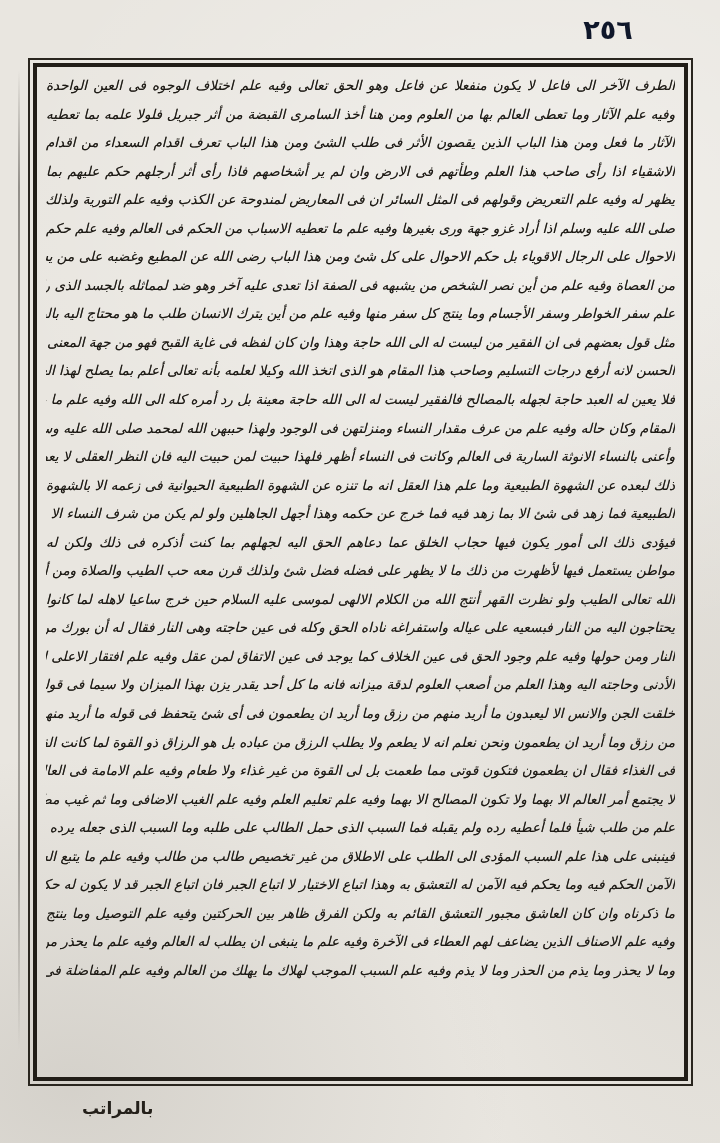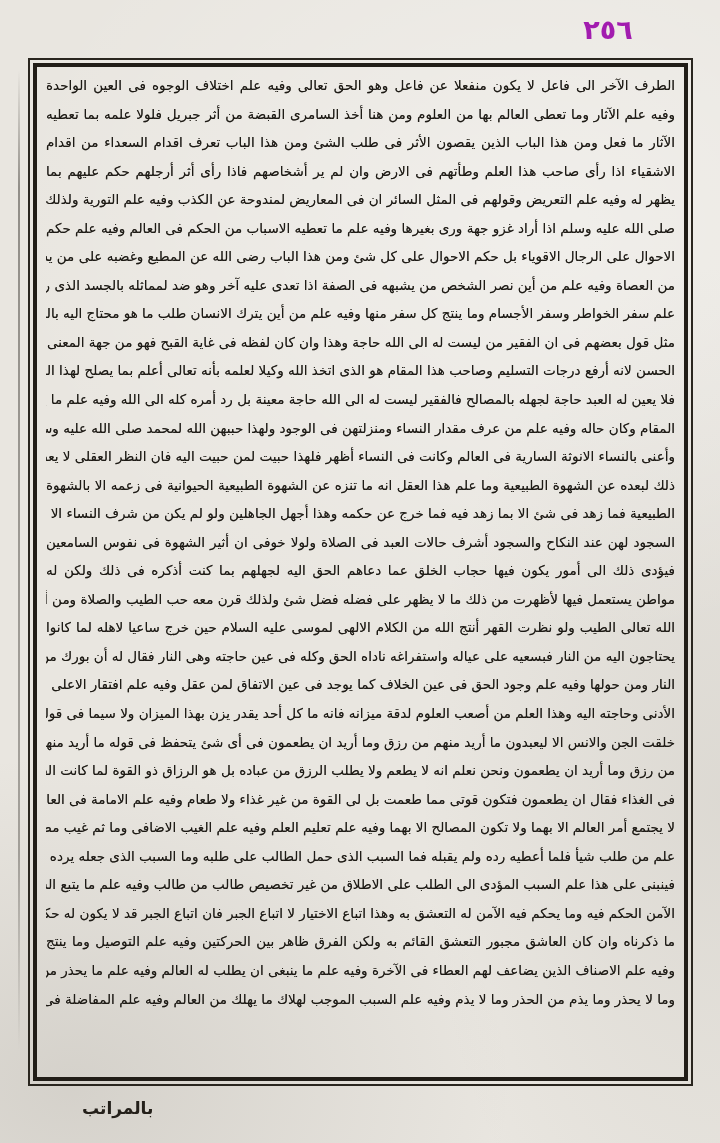--- a/index.html
+++ b/index.html
@@ -30,21 +30,21 @@
   }
 
   .page-number {
     position: absolute;
     top: 14px;
     left: 548px;
     width: 120px;
     text-align: center;
     font-size: 27px;
     font-weight: bold;
-    color: #a21caf;
+    color: #0f172a;
     letter-spacing: 2px;
     direction: rtl;
   }
 
   .frame {
     position: absolute;
     left: 28px;
     top: 58px;
     width: 665px;
     height: 1028px;
@@ -59,20 +59,21 @@
     box-sizing: border-box;
     overflow: hidden;
   }
 
   .text-block {
     position: absolute;
     inset: 0;
     padding: 4px 9px 20px 9px;
     direction: rtl;
     overflow: hidden;
+    font-style: italic;
   }
   .text-line {
     font-size: 13.5px;
     line-height: 28.55px;
     height: 28.55px;
     white-space: nowrap;
     color: #1d1a15;
     text-align: justify;
     text-align-last: justify;
     -moz-text-align-last: justify;
@@ -110,21 +111,20 @@
         <div class="text-line">الاحوال على الرجال الاقوياء بل حكم الاحوال على كل شئ ومن هذا الباب رضى الله عن المطيع وغضبه على من يشاء</div>
         <div class="text-line">من العصاة وفيه علم من أين نصر الشخص من يشبهه فى الصفة اذا تعدى عليه آخر وهو ضد لمماثله بالجسد الذى ركبه الله</div>
         <div class="text-line">علم سفر الخواطر وسفر الأجسام وما ينتج كل سفر منها وفيه علم من أين يترك الانسان طلب ما هو محتاج اليه بالطبع</div>
         <div class="text-line">مثل قول بعضهم فى ان الفقير من ليست له الى الله حاجة وهذا وان كان لفظه فى غاية القبح فهو من جهة المعنى فى غاية</div>
         <div class="text-line">الحسن لانه أرفع درجات التسليم وصاحب هذا المقام هو الذى اتخذ الله وكيلا لعلمه بأنه تعالى أعلم بما يصلح لهذا العبد</div>
         <div class="text-line">فلا يعين له العبد حاجة لجهله بالمصالح فالفقير ليست له الى الله حاجة معينة بل رد أمره كله الى الله وفيه علم ما ينتج من له هذا</div>
         <div class="text-line">المقام وكان حاله وفيه علم من عرف مقدار النساء ومنزلتهن فى الوجود ولهذا حببهن الله لمحمد صلى الله عليه وسلم</div>
         <div class="text-line">وأعنى بالنساء الانوثة السارية فى العالم وكانت فى النساء أظهر فلهذا حبيت لمن حبيت اليه فان النظر العقلى لا يعطى</div>
         <div class="text-line">ذلك لبعده عن الشهوة الطبيعية وما علم هذا العقل انه ما تنزه عن الشهوة الطبيعية الحيوانية فى زعمه الا بالشهوة</div>
         <div class="text-line">الطبيعية فما زهد فى شئ الا بما زهد فيه فما خرج عن حكمه وهذا أجهل الجاهلين ولو لم يكن من شرف النساء الا هيئة</div>
-        <div class="text-line">السجود لهن عند النكاح والسجود أشرف حالات العبد فى الصلاة ولولا خوفى ان أثير الشهوة فى نفوس السامعين</div>
         <div class="text-line">فيؤدى ذلك الى أمور يكون فيها حجاب الخلق عما دعاهم الحق اليه لجهلهم بما كنت أذكره فى ذلك ولكن له</div>
         <div class="text-line">مواطن يستعمل فيها لأظهرت من ذلك ما لا يظهر على فضله فضل شئ ولذلك قرن معه حب الطيب والصلاة ومن أسماء</div>
         <div class="text-line">الله تعالى الطيب ولو نظرت القهر أنتج الله من الكلام الالهى لموسى عليه السلام حين خرج ساعيا لاهله لما كانوا</div>
         <div class="text-line">يحتاجون اليه من النار فبسعيه على عياله واستفراغه ناداه الحق وكله فى عين حاجته وهى النار فقال له أن بورك من فى</div>
         <div class="text-line">النار ومن حولها  وفيه علم وجود الحق فى عين الخلاف كما يوجد فى عين الاتفاق لمن عقل  وفيه علم افتقار الاعلى الى</div>
         <div class="text-line">الأدنى وحاجته اليه وهذا العلم من أصعب العلوم لدقة ميزانه فانه ما كل أحد يقدر يزن بهذا الميزان ولا سيما فى قوله وما</div>
         <div class="text-line">خلقت الجن والانس الا ليعبدون ما أريد منهم من رزق وما أريد ان يطعمون فى أى شئ يتحفظ فى قوله ما أريد منهم</div>
         <div class="text-line">من رزق وما أريد ان يطعمون ونحن نعلم انه لا يطعم ولا يطلب الرزق من عباده بل هو الرزاق ذو القوة لما كانت القوة</div>
         <div class="text-line">فى الغذاء فقال ان يطعمون فتكون قوتى مما طعمت بل لى القوة من غير غذاء ولا طعام وفيه علم الامامة فى العالم وانه</div>
         <div class="text-line">لا يجتمع أمر العالم الا بهما ولا تكون المصالح الا بهما وفيه علم تعليم العلم وفيه علم الغيب الاضافى وما ثم غيب مطلق وفيه</div>

